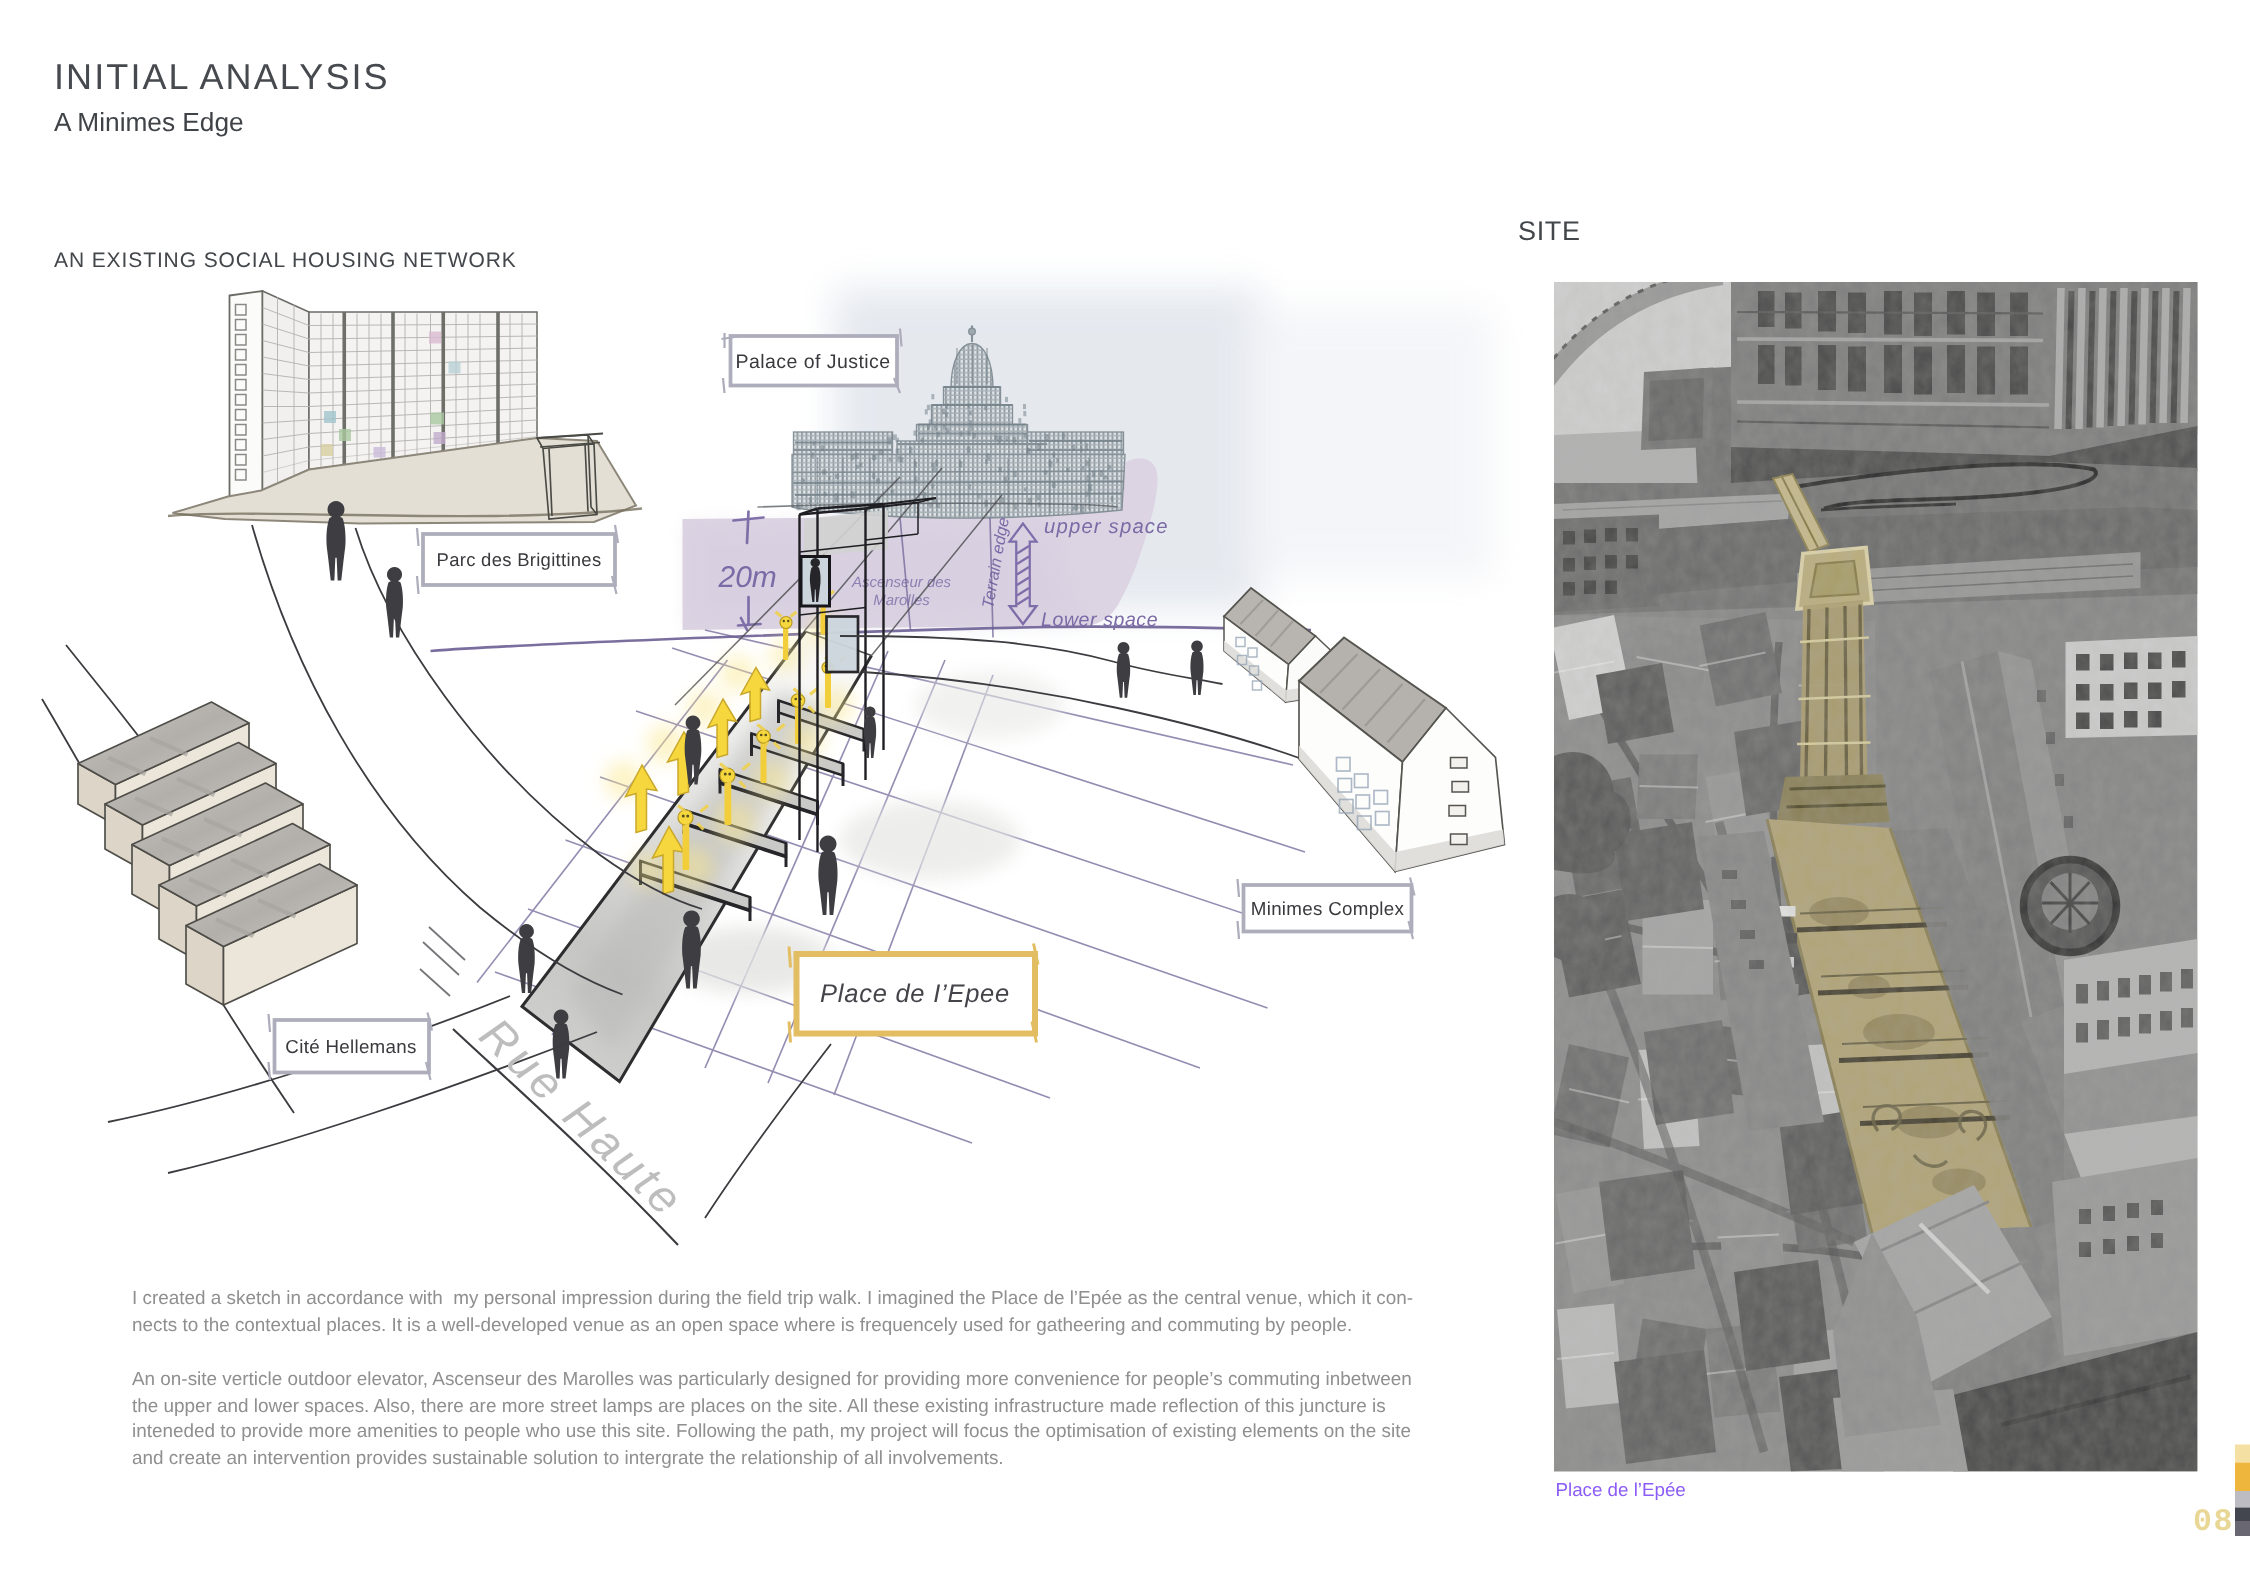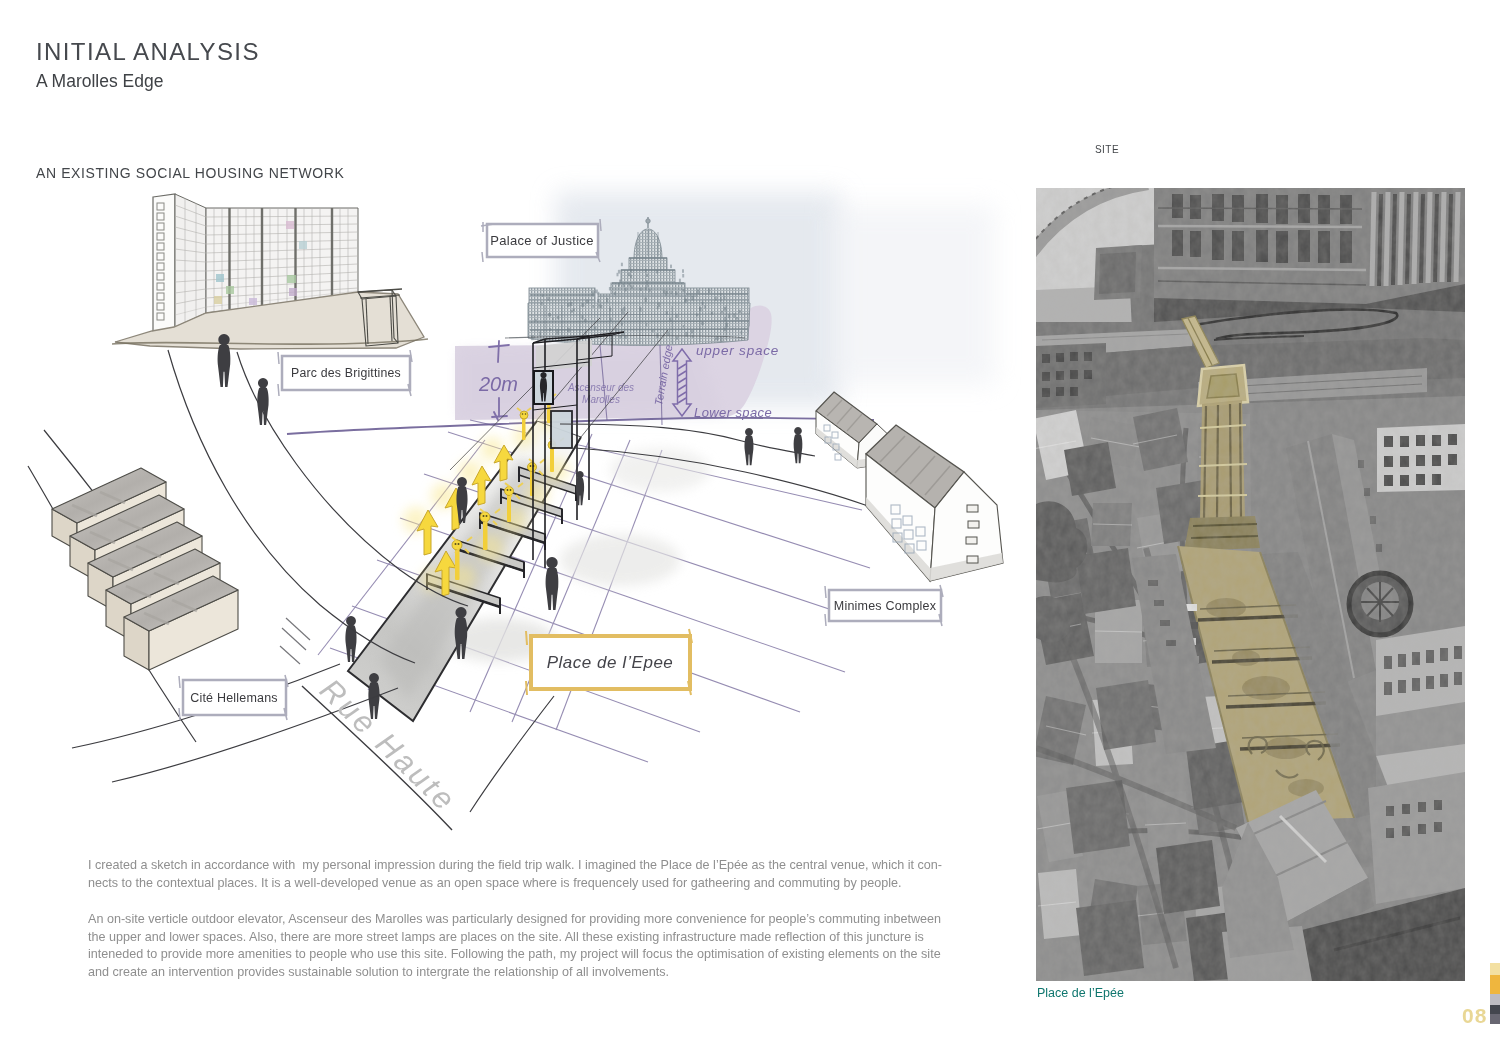--- a/index.html
+++ b/index.html
@@ -3,33 +3,33 @@
 <meta charset="utf-8">
 <style>
 html,body{margin:0;padding:0;width:1500px;height:1060px;background:#ffffff;font-family:"Liberation Sans",sans-serif;overflow:hidden;}
 .abs{position:absolute;}
 </style>
 </head>
 <body>
 
 <div class="abs" style="left:36px;top:38px;font-size:24px;letter-spacing:1.4px;color:#46494e;">INITIAL ANALYSIS</div>
 
-<div class="abs" style="left:36px;top:71px;font-size:17.5px;color:#3f4246;">A Marolles Edge</div>
+<div class="abs" style="left:36px;top:71px;font-size:17.5px;color:#3f4246;">A Minimes Edge</div>
 
 <div class="abs" style="left:36px;top:144px;font-size:14px;letter-spacing:0.6px;color:#43464a;margin-top:21px;">AN EXISTING SOCIAL HOUSING NETWORK</div>
 
-<div class="abs" style="left:1095px;top:144px;font-size:10px;letter-spacing:0.45px;color:#43464a;">SITE</div>
+<div class="abs" style="left:1012px;top:144px;font-size:18px;letter-spacing:0.45px;color:#43464a;">SITE</div>
 
 <div class="abs" style="left:88px;top:857px;font-size:12.6px;line-height:17.5px;color:#8f8f8f;white-space:nowrap;">I created a sketch in accordance with&nbsp; my personal impression during the field trip walk. I imagined the Place de l’Epée as the central venue, which it con-<br>nects to the contextual places. It is a well-developed venue as an open space where is frequencely used for gatheering and commuting by people.</div>
 
 <div class="abs" style="left:88px;top:911px;font-size:12.6px;line-height:17.5px;color:#8f8f8f;white-space:nowrap;">An on-site verticle outdoor elevator, Ascenseur des Marolles was particularly designed for providing more convenience for people’s commuting inbetween<br>the upper and lower spaces. Also, there are more street lamps are places on the site. All these existing infrastructure made reflection of this juncture is<br>inteneded to provide more amenities to people who use this site. Following the path, my project will focus the optimisation of existing elements on the site<br>and create an intervention provides sustainable solution to intergrate the relationship of all involvements.</div>
 
-<div class="abs" style="left:1037px;top:986px;font-size:12.5px;color:#0f766e;">Place de l’Epée</div>
-
-<div class="abs" style="left:1462px;top:1004px;font-size:21px;font-weight:bold;color:#e9d795;letter-spacing:1px;">08</div>
+<div class="abs" style="left:1037px;top:986px;font-size:12.5px;color:#8b5cf6;">Place de l’Epée</div>
+
+<div class="abs" style="left:1462px;top:1004px;font-size:21px;font-weight:bold;color:#e9d795;letter-spacing:1px;font-family:Liberation Mono, monospace;">08</div>
 
 <div class="abs" style="left:1490px;top:963px;width:10px;height:12px;background:#f3e0a2;"></div>
 <div class="abs" style="left:1490px;top:975px;width:10px;height:19px;background:#efb63e;"></div>
 <div class="abs" style="left:1490px;top:994px;width:10px;height:11px;background:#bdbcc2;"></div>
 <div class="abs" style="left:1490px;top:1005px;width:10px;height:9px;background:#43464e;"></div>
 <div class="abs" style="left:1490px;top:1014px;width:10px;height:10px;background:#686772;"></div>
 <svg class="abs" style="left:0;top:0" width="1500" height="1060" viewBox="0 0 1500 1060">
 <defs>
 <filter id="blur6" x="-50%" y="-50%" width="200%" height="200%">
         <feGaussianBlur stdDeviation="6"></feGaussianBlur>

